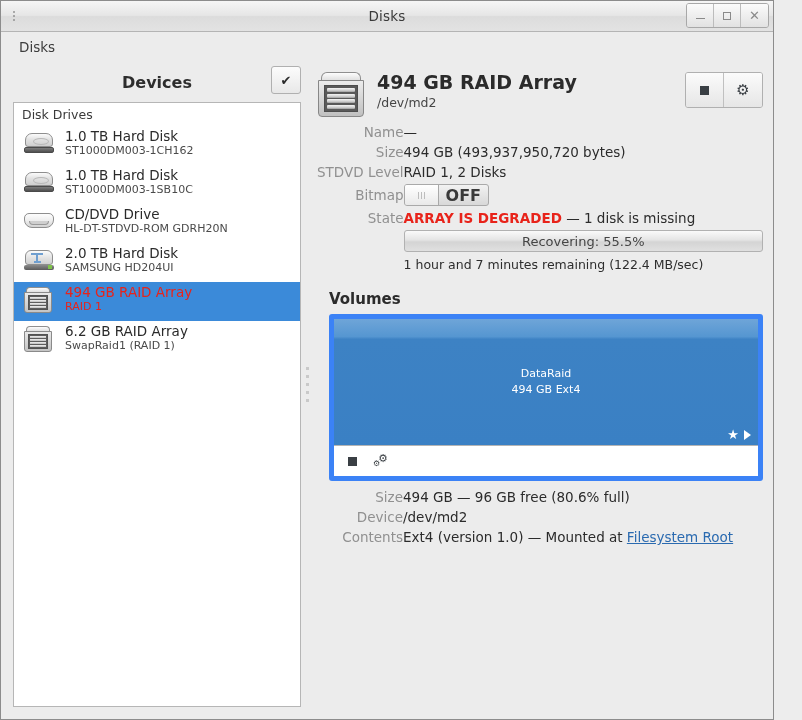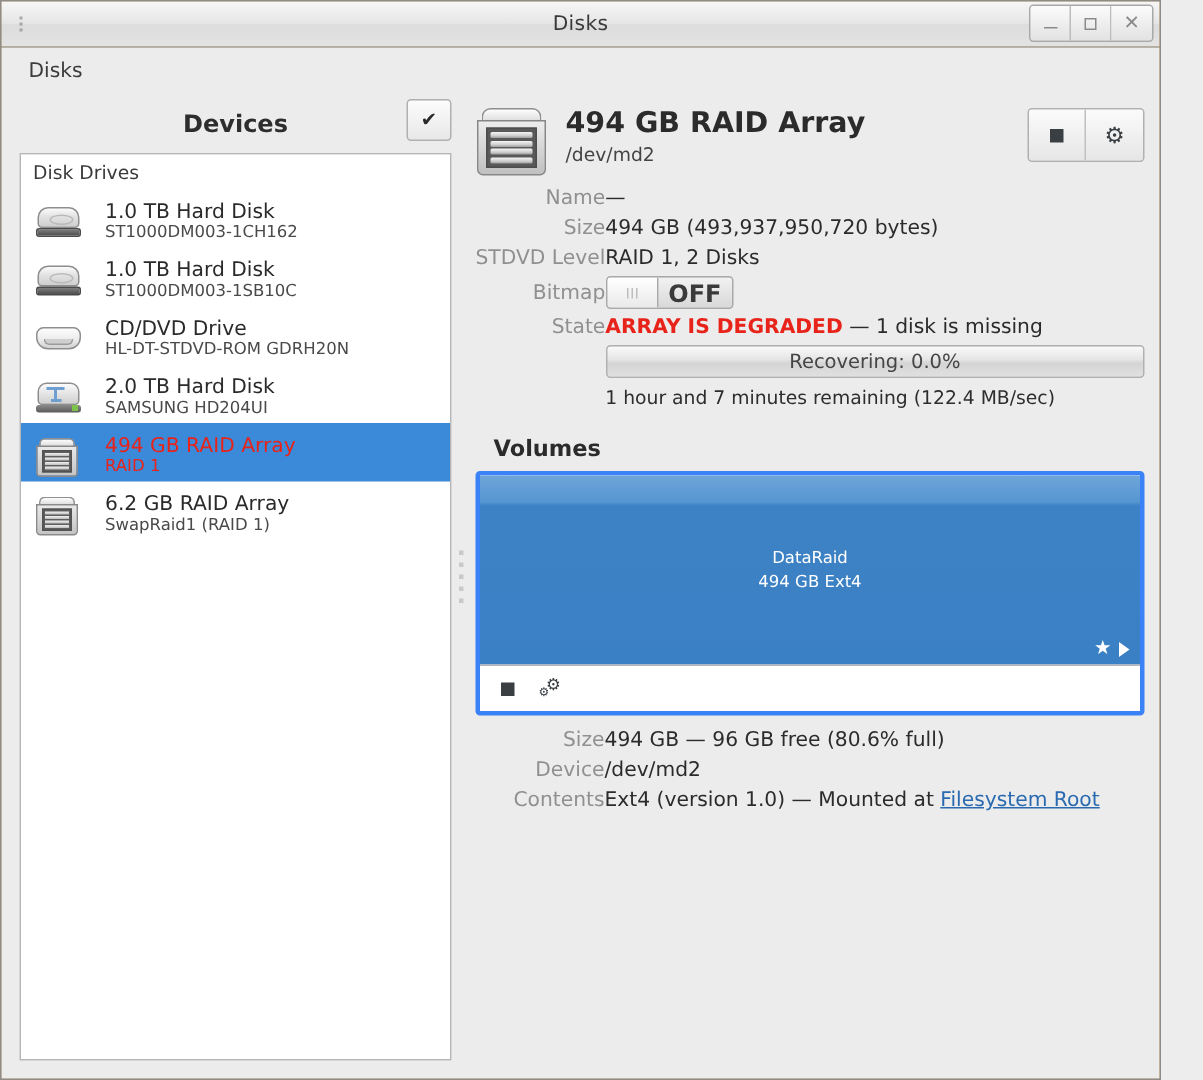--- a/index.html
+++ b/index.html
@@ -99,23 +99,23 @@
     background: #ffffff;
     border: 1px solid #b6b6b6;
     overflow: hidden;
   }
   .group-header {
     padding: 4px 6px 4px 8px;
     font-size: 12.5px; color: #3a3a3a;
     background: #ffffff;
   }
   .dev-row {
-    display: flex; align-items: flex-end;
+    display: flex; align-items: flex-start;
     padding: 3px 6px 3px 10px;
-    gap: 16px;
+    gap: 11px;
     height: 39px;
   }
   .dev-row.selected { background: #3b8ad9; }
   .dev-icon { flex: 0 0 30px; width: 30px; height: 28px; position: relative; }
   .dev-text { display: flex; flex-direction: column; justify-content: center; line-height: 1.15; min-width:0; }
   .dev-name { font-size: 13.5px; color: #2a2a2a; white-space: nowrap; }
   .dev-sub { font-size: 11px; color: #4a4a4a; white-space: nowrap; }
   .dev-row.selected .dev-name { color: #e8231a; }
   .dev-row.selected .dev-sub { color: #e8231a; }
 
@@ -273,21 +273,22 @@
     height: 22px; border: 1px solid #b1b1b1; border-radius: 3px;
     background: linear-gradient(to bottom,#fafafa 0%,#e4e4e4 45%,#d4d4d4 55%,#e0e0e0 100%);
     display: flex; align-items: center; justify-content: center;
     font-size: 13px; color: #454545;
   }
   .progress-note { font-size: 12.5px; color: #2d2d2d; padding-top: 5px; }
 
   .section-title { font-size: 15px; font-weight: bold; color: #2b2b2b; margin: 16px 0 6px 12px; }
 
   .volumes-box {
-    border: 3px solid #3b82f6; border-radius: 3px;
+    margin-left: 12px;
+    border: 5px solid #3b82f6; border-radius: 3px;
     background: #ffffff; overflow: hidden;
   }
   .vol-strip {
     height: 127px; position: relative;
     background: linear-gradient(to bottom, #6fa5d8 0%, #5596d1 14%, #3d82c4 16%, #3a80c4 100%);
     display: flex; align-items: center; justify-content: center;
     border-bottom: 1px solid #b4b4b4;
   }
   .vol-label { text-align: center; color: #ffffff; font-size: 11px; line-height: 1.45; }
   .vol-badges { position: absolute; right: 7px; bottom: 4px; display:flex; align-items:center; gap:5px; color:#fff; }
@@ -510,21 +511,21 @@
           <td class="lbl">State</td>
           <td class="val">
             <span class="degraded">ARRAY IS DEGRADED</span>
             <span>— 1 disk is missing</span>
           </td>
         </tr>
         <tr>
           <td class="lbl"></td>
           <td class="val progress-wrap">
             <div class="progress">
-              <span>Recovering: 0.0%</span>
+              <span>Recovering: 55.5%</span>
             </div>
             <div class="progress-note">1 hour and 7 minutes remaining (122.4 MB/sec)</div>
           </td>
         </tr>
       </tbody>
         </table>
 
       <div class="section-title">Volumes</div>
 
       <div class="volumes-box">

